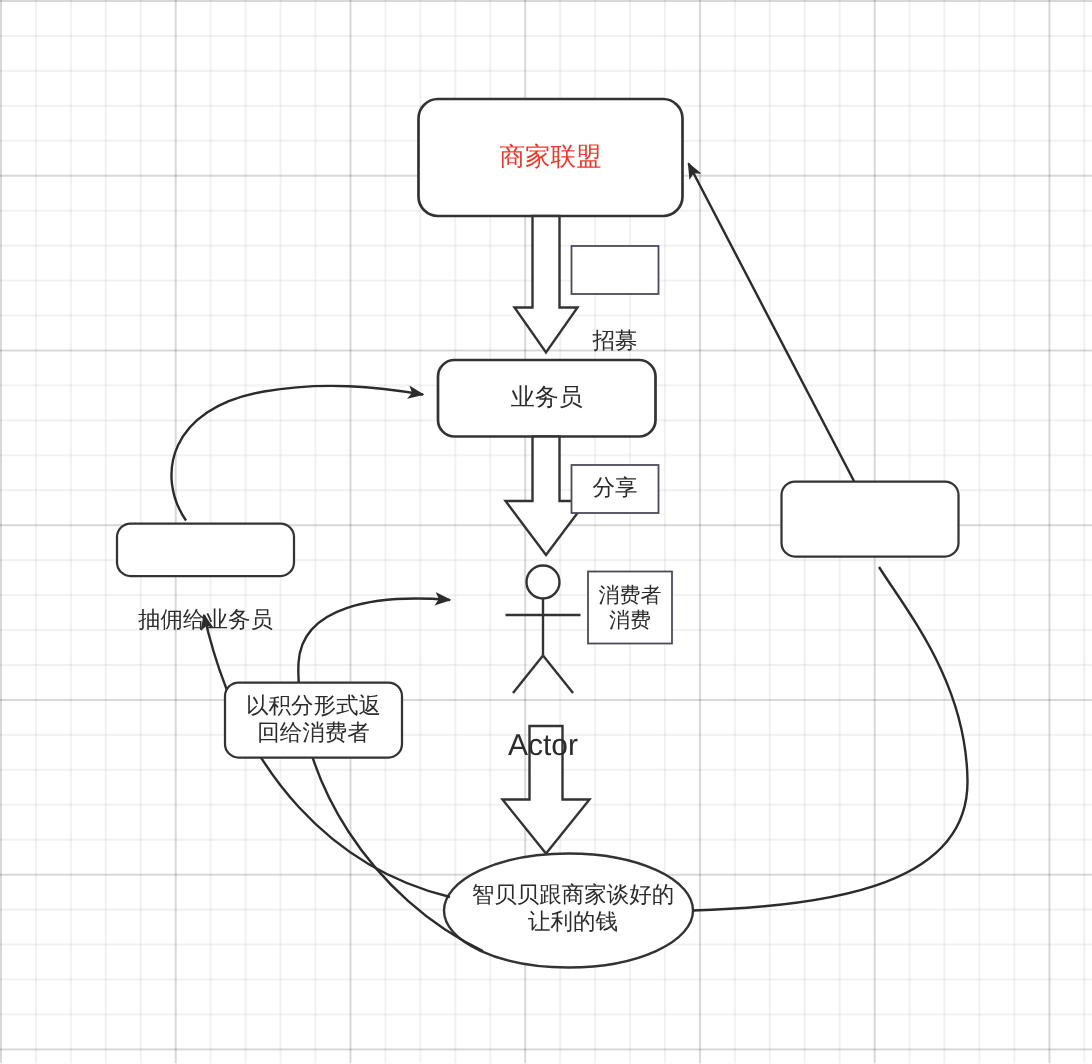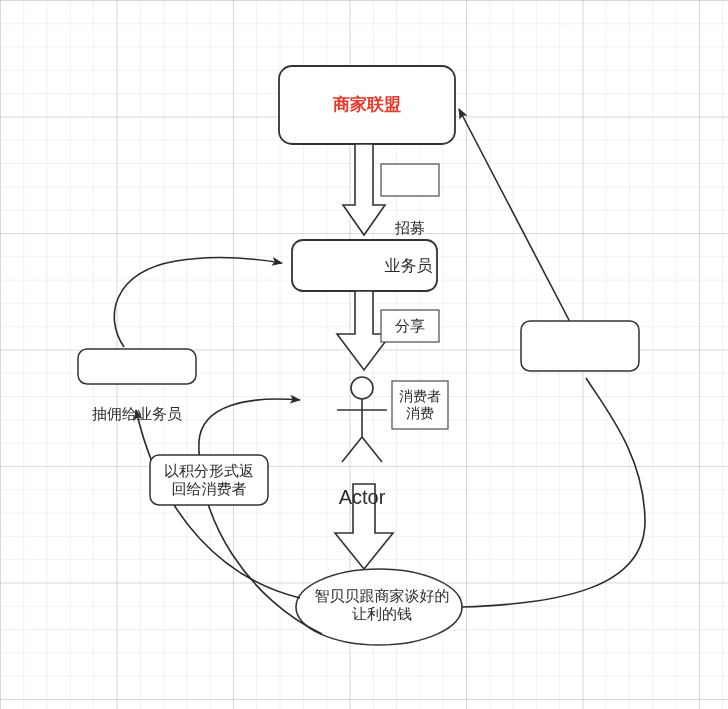--- a/index.html
+++ b/index.html
@@ -91,23 +91,23 @@
 
     <rect x="392" y="381" width="56" height="48" rx="0" ry="0" fill="#ffffff" stroke="#4a4a5a" stroke-width="1.2"></rect>
 
     <rect x="78" y="349" width="118" height="35" rx="9" ry="9" fill="#ffffff" stroke="#333333" stroke-width="1.5"></rect>
 
     <rect x="150" y="455" width="118" height="50" rx="9" ry="9" fill="#ffffff" stroke="#333333" stroke-width="1.5"></rect>
 
     <rect x="521" y="321" width="118" height="50" rx="9" ry="9" fill="#ffffff" stroke="#333333" stroke-width="1.5"></rect>
   </svg>
 
-  <div class="node-label" style="left:279px; top:66px; width:176px; height:78px; font-size:17px; color:#e8392a;font-weight:bold;">商家联盟</div>
+  <div class="node-label" style="left:279px; top:66px; width:176px; height:78px; font-size:17px; color:#e8392a;">商家联盟</div>
 
-  <div class="node-label" style="left:292px; top:240px; width:145px; height:51px; font-size:16px;padding-left:44px;">业务员</div>
+  <div class="node-label" style="left:292px; top:240px; width:145px; height:51px; font-size:16px;">业务员</div>
 
   <div class="node-label" style="left:322px; top:486px; width:80px; height:22px; font-size:20px;">Actor</div>
 
   <div class="node-label" style="left:299px; top:569px; width:166px; height:76px; font-size:15px;font-family:Liberation Mono, monospace;">智贝贝跟商家谈好的
 让利的钱</div>
 
   <div class="node-label" style="left:381px; top:164px; width:58px; height:32px; font-size:15px;margin-top:48px;">招募</div>
 
   <div class="node-label" style="left:381px; top:310px; width:58px; height:32px; font-size:15px;">分享</div>
 

